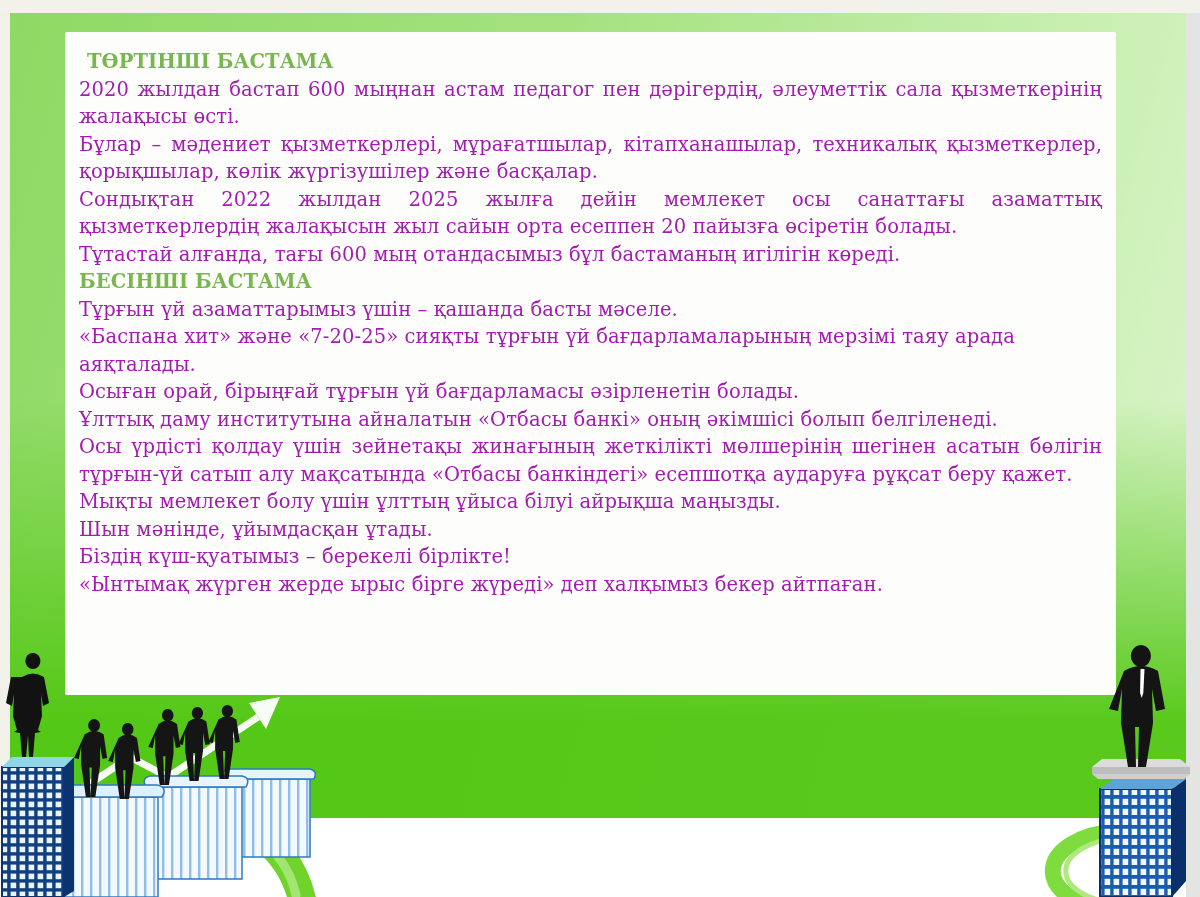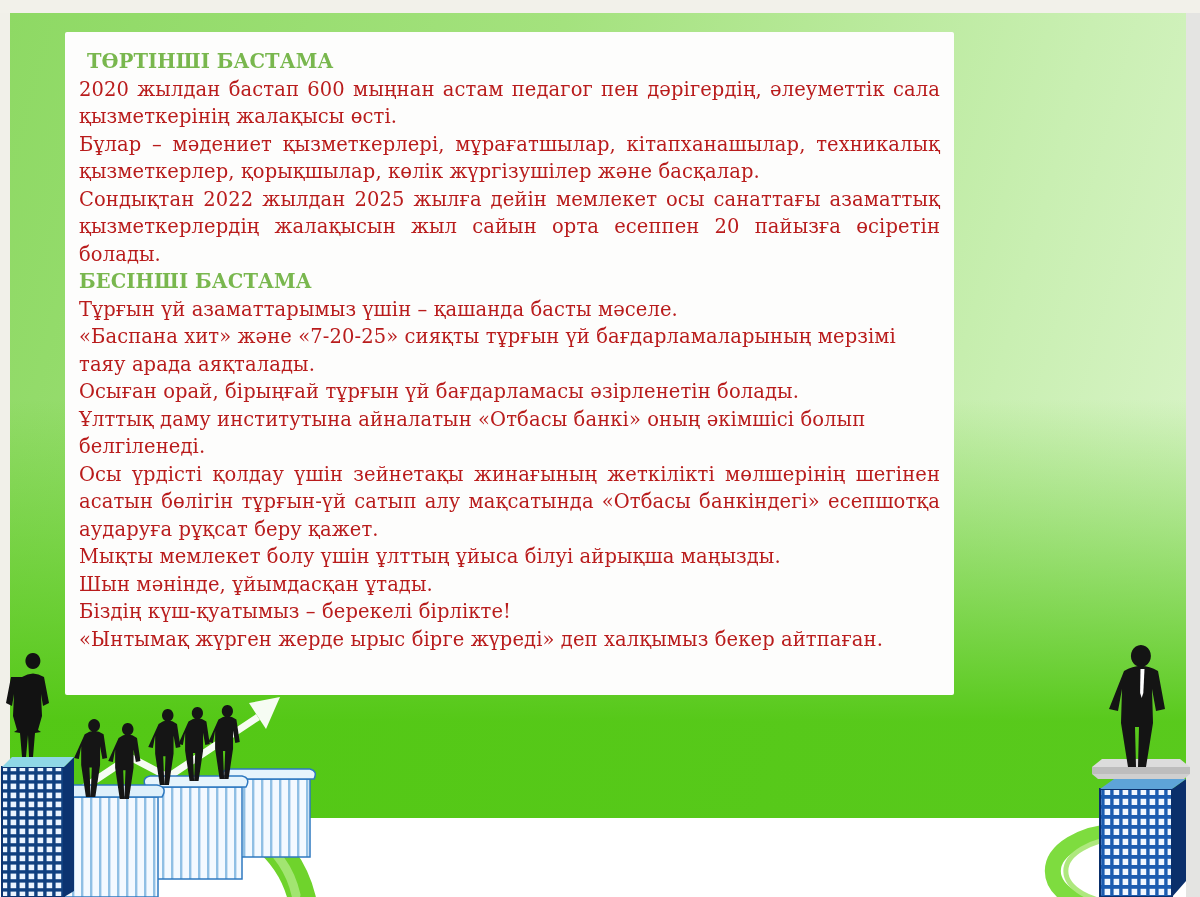--- a/index.html
+++ b/index.html
@@ -14,26 +14,26 @@
   .right-bar{position:absolute;left:1186px;top:13px;width:14px;height:884px;background:#e4e4e2;}
   
   .slide-green{
     position:absolute;left:10px;top:13px;width:1176px;height:805px;
     background-image:
       linear-gradient(to bottom, rgba(83,200,20,0) 48%, rgba(78,198,14,0.92) 88%),
       linear-gradient(105deg, #8ed964 0%, #a4e27e 40%, #c9efb2 78%, #ddf5cd 100%);
   }
   
   .content-box{
-    position:absolute;left:65px;top:32px;width:889px;height:663px;
+    position:absolute;left:65px;top:32px;width:1051px;height:663px;
     background:#fdfdfc;border-radius:2px;
     padding:16px 14px;box-sizing:border-box;
   }
   .content-box p{
-    margin:0;font-size:19.5px;line-height:27.5px;color:#b91c1c;
+    margin:0;font-size:19.5px;line-height:27.5px;color:#a21caf;
     letter-spacing:0.1px;
   }
   .content-box p.head{font-weight:bold;color:#79b74e;}
   .content-box p.head.pad{padding-left:8px;}
   .content-box p.j{text-align:justify;}
   
   .scene-left{position:absolute;left:0;bottom:0;width:340px;height:250px;}
   .scene-right{position:absolute;left:1040px;bottom:0;width:160px;height:280px;}
 </style>
 </head>
@@ -42,20 +42,21 @@
 <div class="top-bar"></div>
 <div class="slide-green"></div>
 <div class="left-bar"></div>
 <div class="right-bar"></div>
 
 <div class="content-box">
   <p class="head pad">ТӨРТІНШІ БАСТАМА</p>
   <p class="j">2020 жылдан бастап 600 мыңнан астам педагог пен дәрігердің, әлеуметтік сала қызметкерінің жалақысы өсті.</p>
   <p class="j">Бұлар – мәдениет қызметкерлері, мұрағатшылар, кітапханашылар, техникалық қызметкерлер, қорықшылар, көлік жүргізушілер және басқалар.</p>
   <p class="j">Сондықтан 2022 жылдан 2025 жылға дейін мемлекет осы санаттағы азаматтық қызметкерлердің жалақысын жыл сайын орта есеппен 20 пайызға өсіретін болады.</p>
+  <p class="j">Тұтастай алғанда, тағы 600 мың отандасымыз бұл бастаманың игілігін көреді.</p>
   <p class="head">БЕСІНШІ БАСТАМА</p>
   <p>Тұрғын үй азаматтарымыз үшін – қашанда басты мәселе.</p>
   <p>«Баспана хит» және «7-20-25» сияқты тұрғын үй бағдарламаларының мерзімі таяу арада аяқталады.</p>
   <p>Осыған орай, бірыңғай тұрғын үй бағдарламасы әзірленетін болады.</p>
   <p>Ұлттық даму институтына айналатын «Отбасы банкі» оның әкімшісі болып белгіленеді.</p>
   <p class="j">Осы үрдісті қолдау үшін зейнетақы жинағының жеткілікті мөлшерінің шегінен асатын бөлігін тұрғын-үй сатып алу мақсатында «Отбасы банкіндегі» есепшотқа аударуға рұқсат беру қажет.</p>
   <p>Мықты мемлекет болу үшін ұлттың ұйыса білуі айрықша маңызды.</p>
   <p>Шын мәнінде, ұйымдасқан ұтады.</p>
   <p>Біздің күш-қуатымыз – берекелі бірлікте!</p>
   <p>«Ынтымақ жүрген жерде ырыс бірге жүреді» деп халқымыз бекер айтпаған.</p>

